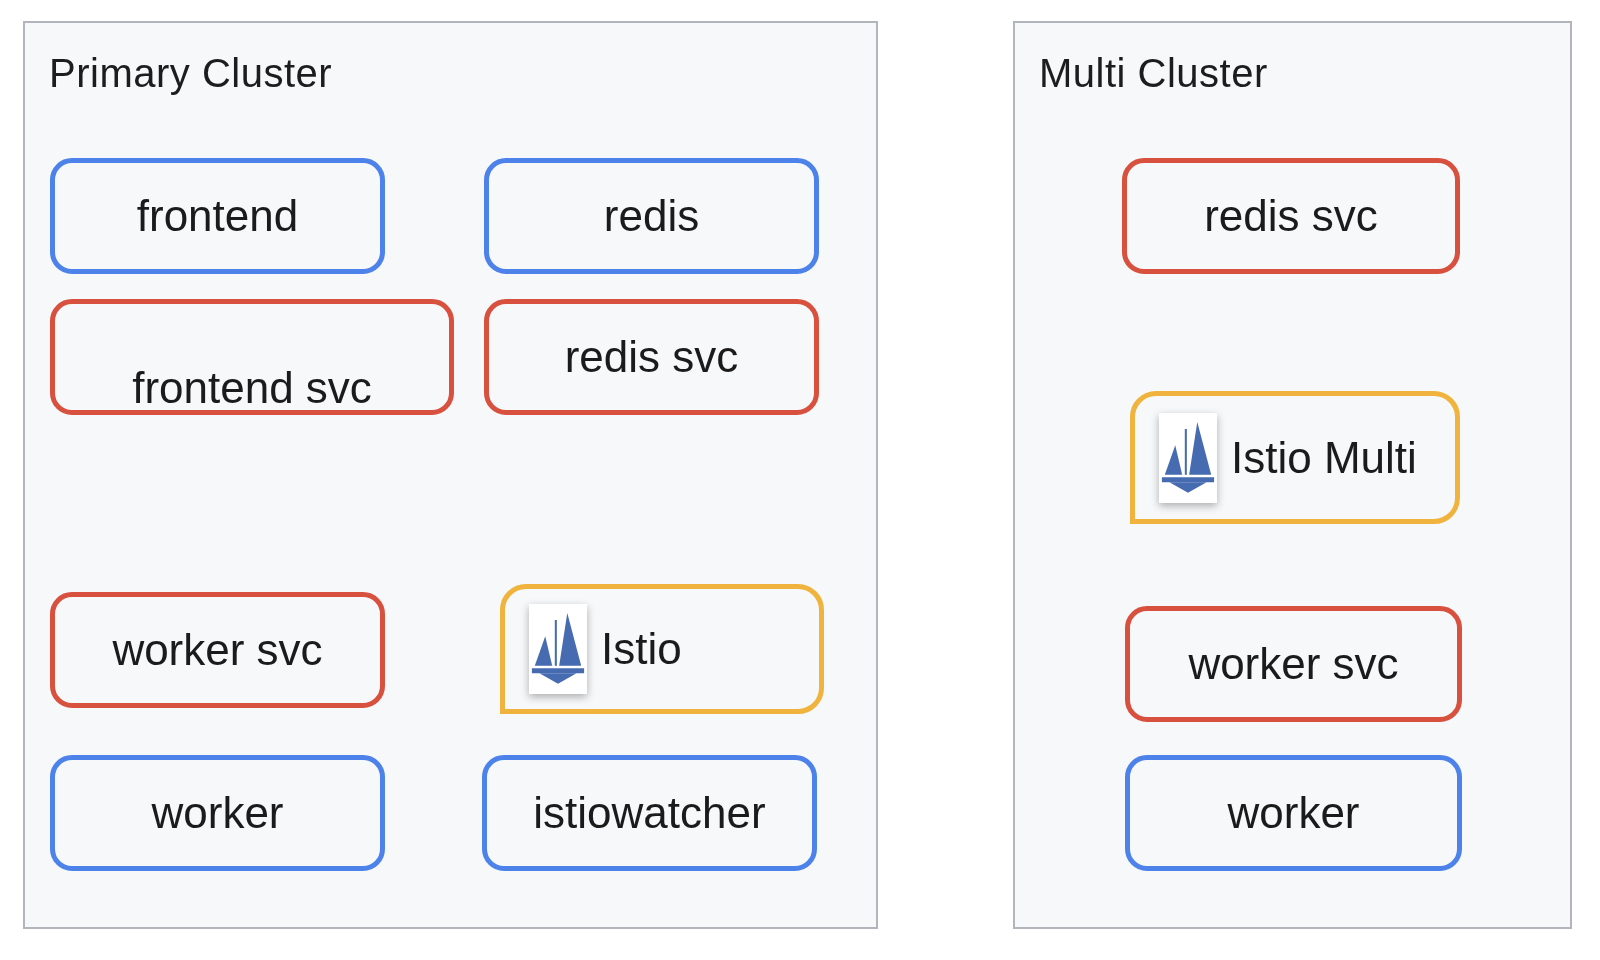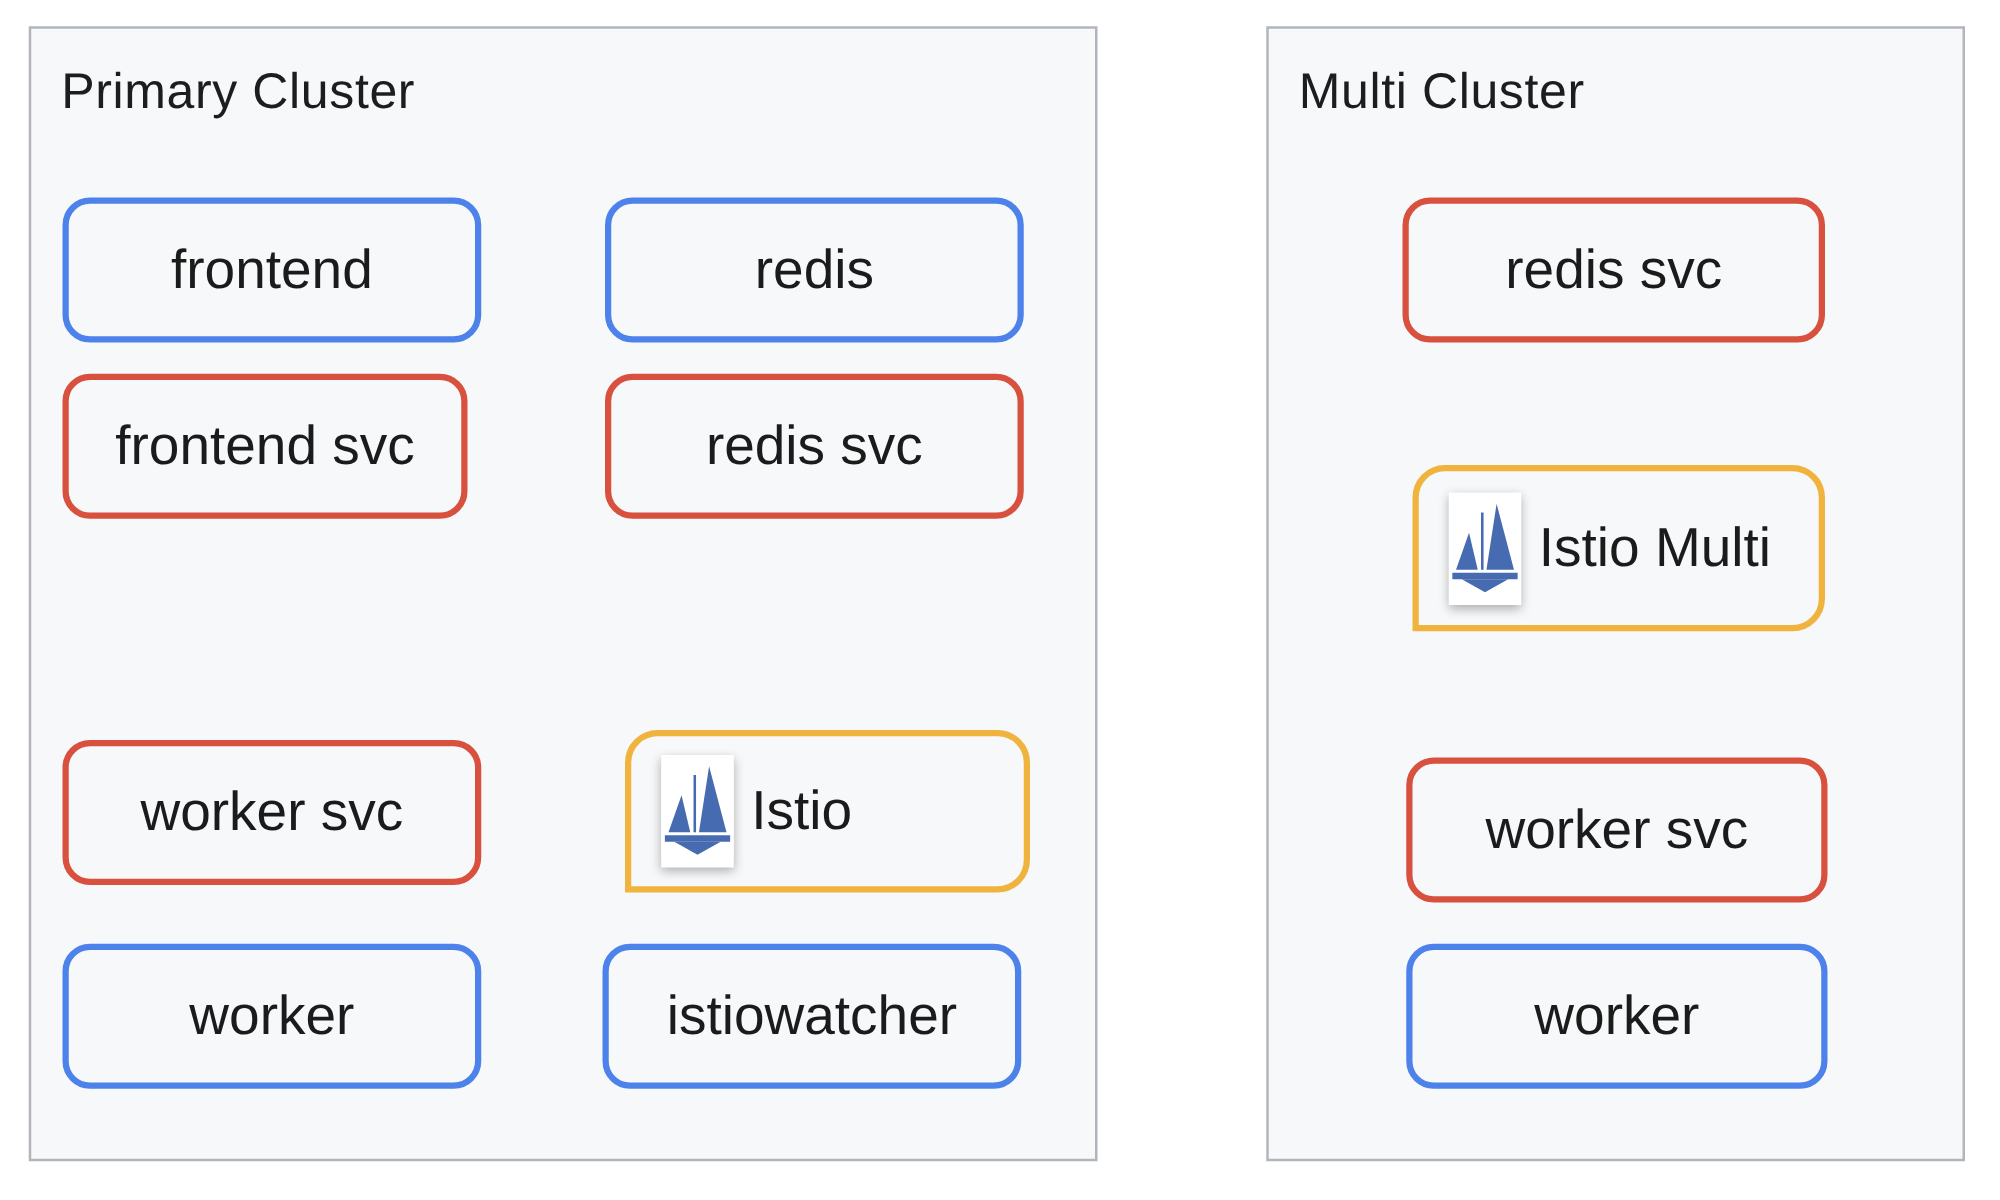--- a/index.html
+++ b/index.html
@@ -77,21 +77,21 @@
 <div class="canvas">
   <section class="cluster" style="left: 23px; top: 21px; width: 855px; height: 908px; background: rgb(247, 248, 250); border-color: rgb(178, 182, 188);">
     <h2 class="cluster-title">Primary Cluster</h2>
     <div class="nodes">
         <div class="node node--blue" style="left: 25px; top: 135px; width: 335px; height: 116px; border-color: rgb(76, 130, 234);">
           <span class="node-label">frontend</span>
         </div>
         <div class="node node--blue" style="left: 459px; top: 135px; width: 335px; height: 116px; border-color: rgb(76, 130, 234); text-align: center;">
           <span class="node-label">redis</span>
         </div>
-        <div class="node node--red" style="left: 25px; top: 276px; width: 324px; height: 116px; border-color: rgb(216, 80, 62);">
+        <div class="node node--red" style="left: 25px; top: 276px; width: 404px; height: 116px; border-color: rgb(216, 80, 62); align-items: flex-end;">
           <span class="node-label">frontend svc</span>
         </div>
         <div class="node node--red" style="left: 459px; top: 276px; width: 335px; height: 116px; border-color: rgb(216, 80, 62);">
           <span class="node-label">redis svc</span>
         </div>
         <div class="node node--red" style="left: 25px; top: 569px; width: 335px; height: 116px; border-color: rgb(216, 80, 62);">
           <span class="node-label">worker svc</span>
         </div>
         <div class="node node--yellow" style="left: 475px; top: 561px; width: 324px; height: 130px; border-color: rgb(240, 180, 62);">
           <span class="istio-icon-card">
@@ -113,21 +113,21 @@
           <span class="node-label">istiowatcher</span>
         </div>
       </div>
   </section>
   <section class="cluster" style="left: 1013px; top: 21px; width: 559px; height: 908px; background: rgb(247, 248, 250); border-color: rgb(178, 182, 188);">
     <h2 class="cluster-title">Multi Cluster</h2>
     <div class="nodes">
         <div class="node node--red" style="left: 107px; top: 135px; width: 338px; height: 116px; border-color: rgb(216, 80, 62);">
           <span class="node-label">redis svc</span>
         </div>
-        <div class="node node--yellow" style="left: 115px; top: 349px; width: 330px; height: 133px; border-color: rgb(240, 180, 62);">
+        <div class="node node--yellow" style="left: 115px; top: 368px; width: 330px; height: 133px; border-color: rgb(240, 180, 62);">
           <span class="istio-icon-card">
             <svg viewBox="0 0 100 132" xmlns="http://www.w3.org/2000/svg">
               <rect x="0" y="0" width="100" height="132" fill="#ffffff"></rect>
               <polygon points="66,4 90,95 52,95" fill="#466bb0"></polygon>
               <polygon points="28,44 40,95 10,95" fill="#466bb0"></polygon>
               <rect x="44.5" y="16" width="3.5" height="79" fill="#466bb0"></rect>
               <polygon points="5,99 95,99 95,108 5,108" fill="#466bb0"></polygon>
               <polygon points="18,108 82,108 50,126" fill="#466bb0"></polygon>
             </svg>
           </span>

